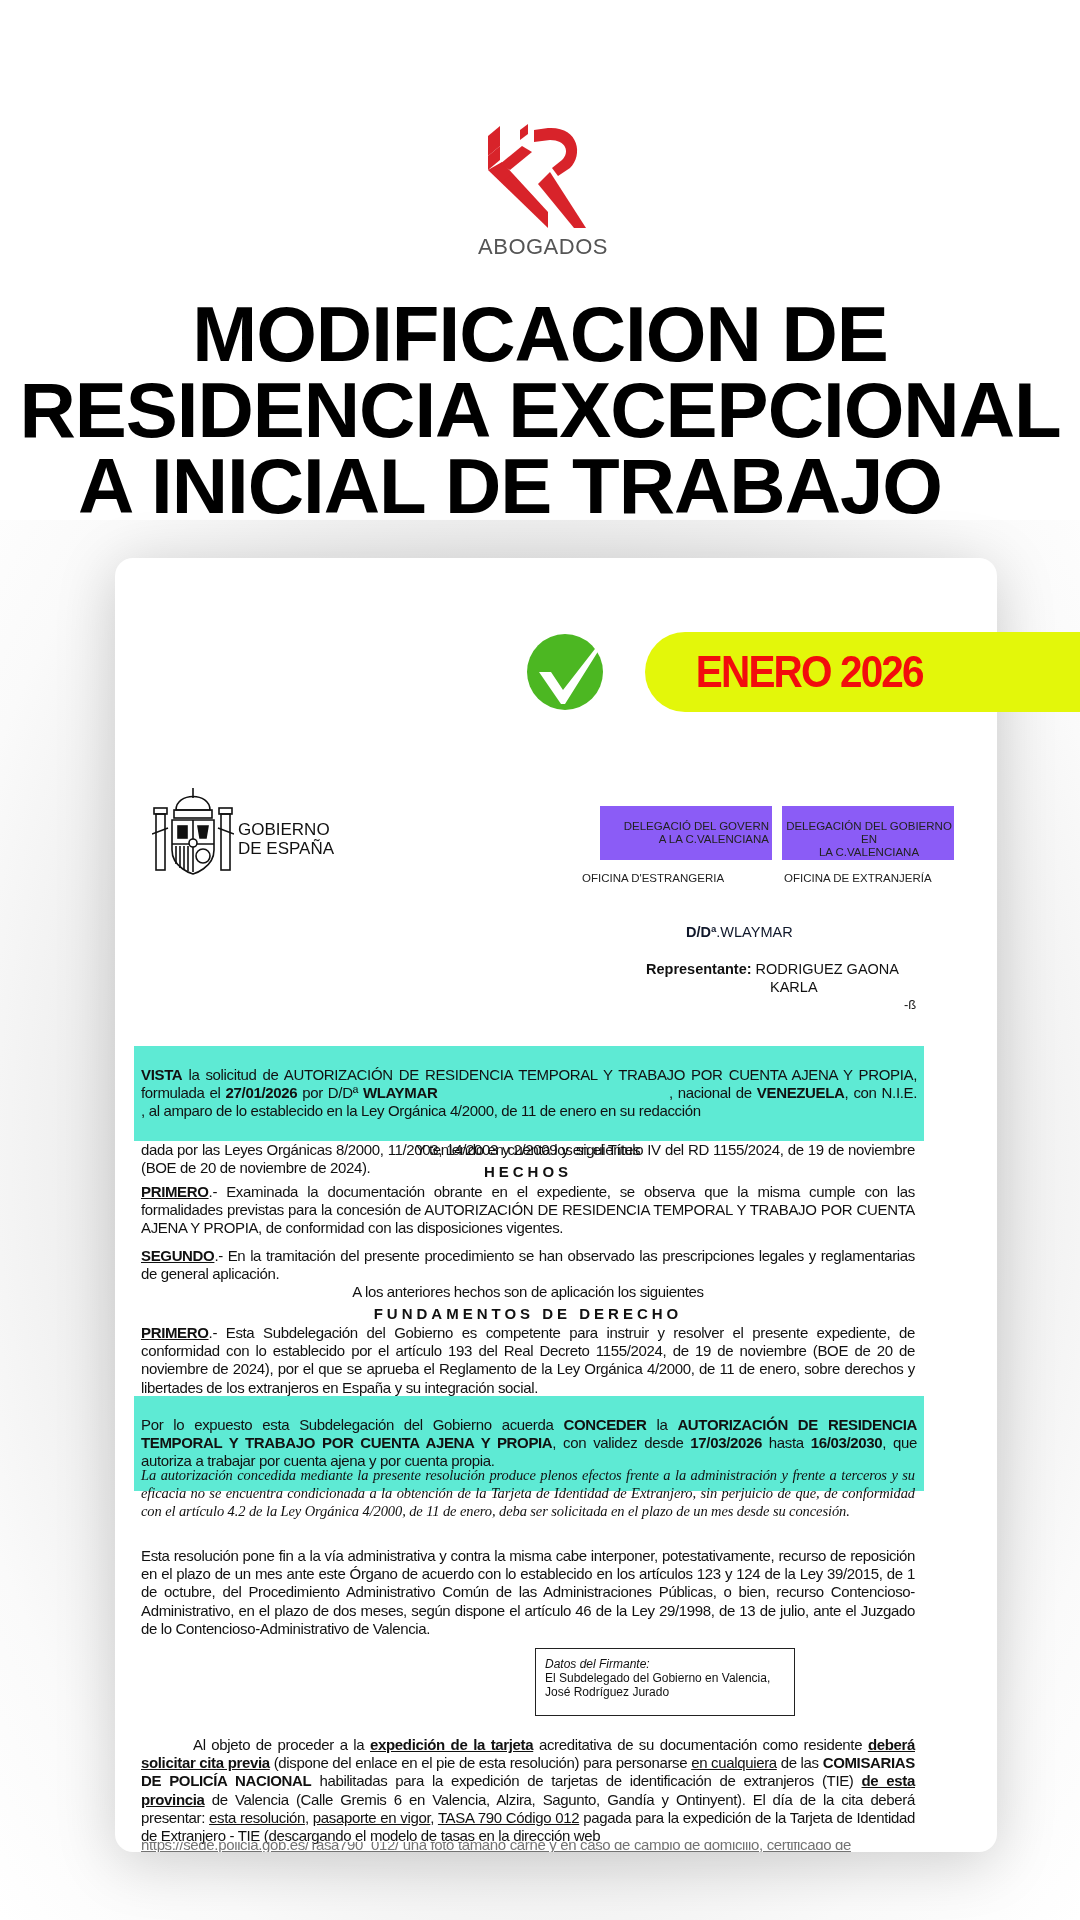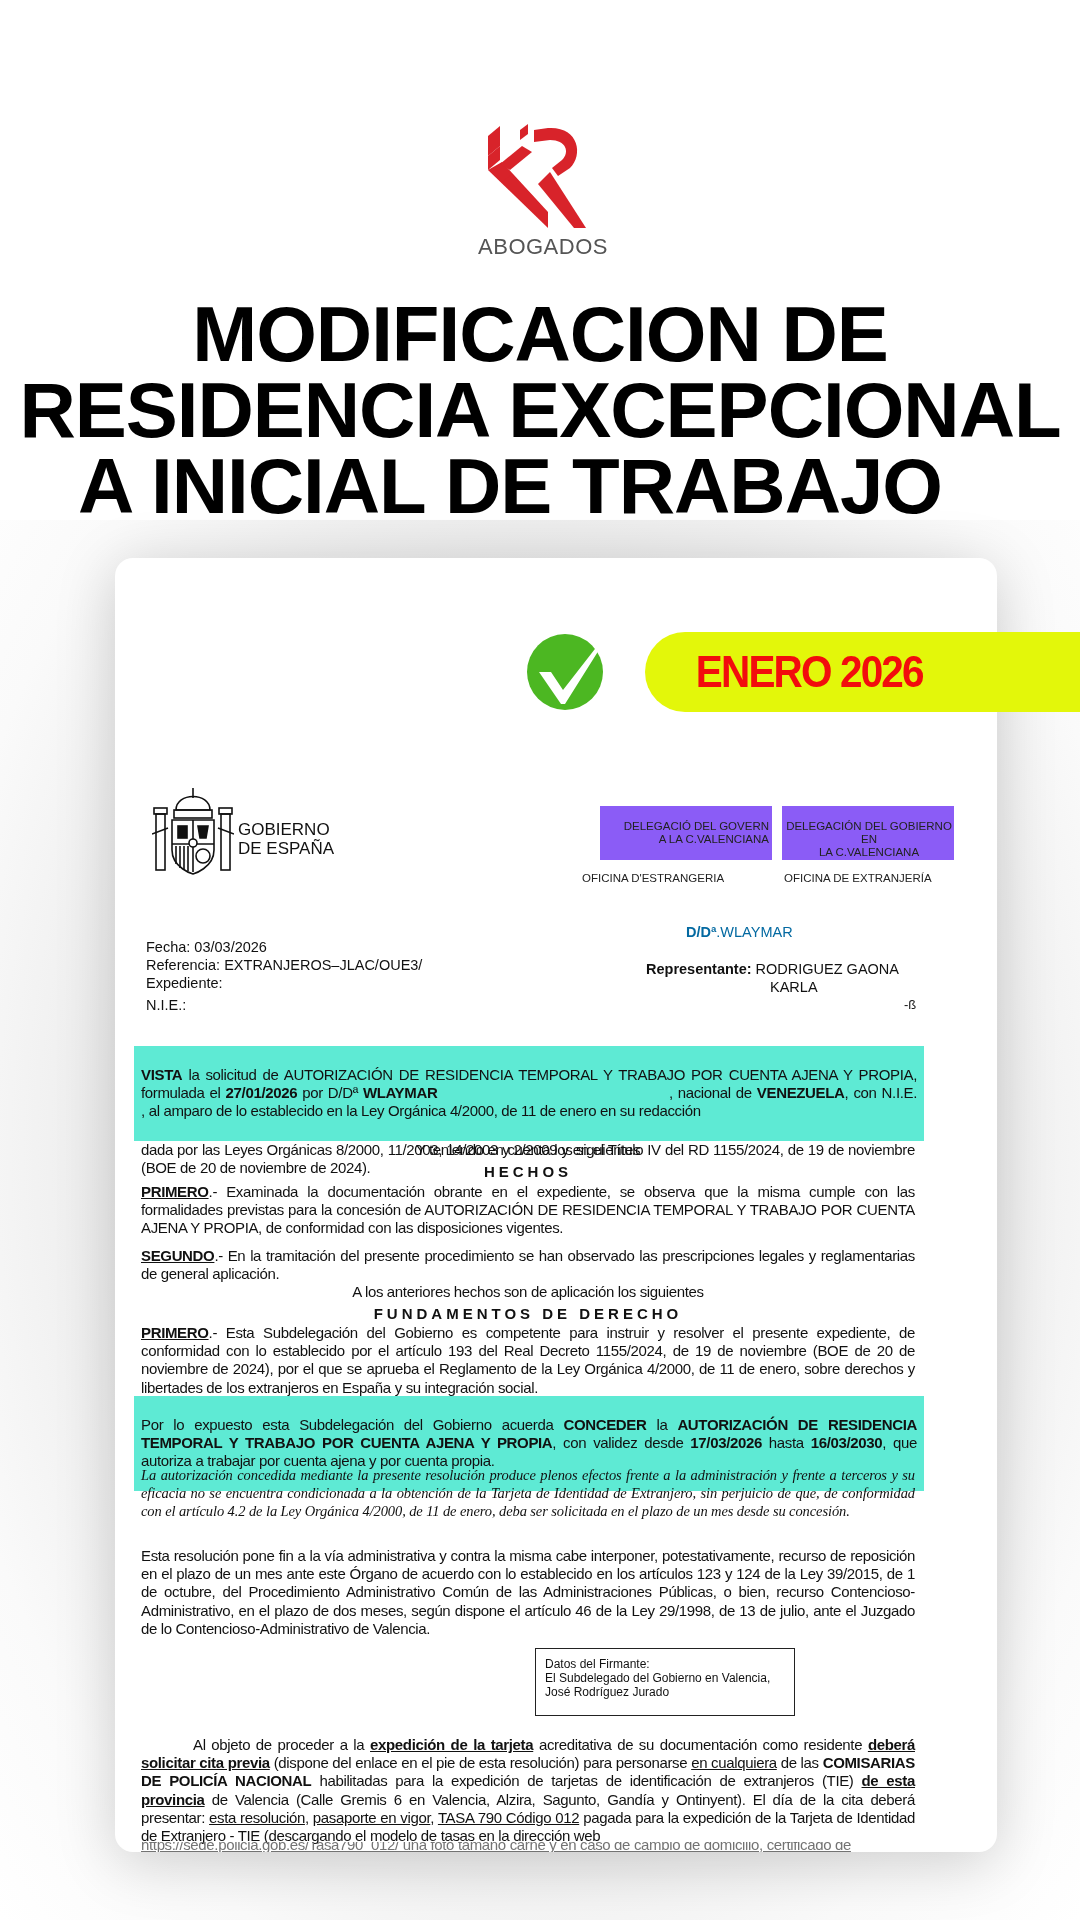--- a/index.html
+++ b/index.html
@@ -56,39 +56,39 @@
     position: absolute; top: 806px; height: 54px; background: #8b5cf6;
     font-size: 11.5px; line-height: 13px; color: #222; padding-top: 14px;
   }
   .deleg-ca { left: 600px; width: 172px; text-align: right; padding-right: 3px; }
   .deleg-es { left: 782px; width: 172px; text-align: center; padding-left: 2px; }
   .oficina { position: absolute; top: 872px; font-size: 11.5px; color: #222; }
   .oficina-ca { left: 582px; width: 172px; text-align: left; padding-right: 3px; }
   .oficina-es { left: 784px; }
   .meta { position: absolute; left: 146px; top: 938px; font-size: 14.5px; line-height: 18px; color: #111; }
   .meta .nie { margin-top: 4px; }
-  .dest { position: absolute; left: 686px; top: 924px; font-size: 14.5px; color: #0369a1; }
+  .dest { position: absolute; left: 686px; top: 924px; font-size: 14.5px; color: #0f172a; }
   .rep { position: absolute; left: 646px; top: 960px; font-size: 14.5px; line-height: 18px; color: #111; }
   .rep .indent { padding-left: 124px; }
   .mark { position: absolute; left: 904px; top: 997px; font-size: 13px; color: #111; }
   .para {
     position: absolute; left: 141px; width: 774px;
     font-family: "Liberation Sans", sans-serif; font-size: 15px; line-height: 18.2px;
     color: #111; text-align: justify; letter-spacing: -0.35px; transform-origin: left top;
   }
   .hl { background: #5eead4; padding: 20px 7px; margin-left: -7px; width: 790px; }
   .center { text-align: center; }
   .spaced { letter-spacing: 4px; font-weight: bold; }
   .serif-it { font-family: "Liberation Serif", serif; font-style: italic; font-size: 14.5px; line-height: 18px; letter-spacing: -0.1px; }
   .u { text-decoration: underline; }
   .firmante {
     position: absolute; left: 535px; top: 1648px; width: 260px; height: 68px;
     border: 1.3px solid #222; padding: 8px 9px; font-size: 12px; line-height: 14px; color: #111;
   }
-  .firmante .lbl { }
+  .firmante .lbl { font-style: italic; }
   .link-line { color: #737373; }
   .indent-first { text-indent: 52px; }
 </style>
 </head>
 <body>
 
 <div class="bg-glow"></div>
 
 <div class="logo">
   <svg width="130" height="110" viewBox="0 0 130 110">
@@ -159,26 +159,20 @@
     <div>DELEGACIÓ DEL GOVERN</div>
     <div>A LA C.VALENCIANA</div>
   </div>
   <div class="deleg-box deleg-es">
     <div>DELEGACIÓN DEL GOBIERNO EN</div>
     <div>LA C.VALENCIANA</div>
   </div>
   <div class="oficina oficina-ca">OFICINA D'ESTRANGERIA</div>
   <div class="oficina oficina-es">OFICINA DE EXTRANJERÍA</div>
 
-  <div class="meta">
-    <div>Fecha: 03/03/2026</div>
-    <div>Referencia: EXTRANJEROS–JLAC/OUE3/</div>
-    <div>Expediente:</div>
-    <div class="nie">N.I.E.:</div>
-  </div>
 
   <div class="dest">
     <b>D/Dª</b><span>.WLAYMAR</span>
   </div>
   <div class="rep">
     <div><b>Representante:</b> <span>RODRIGUEZ GAONA</span></div>
     <div class="indent">KARLA</div>
   </div>
   <div class="mark">-ß</div>
 

